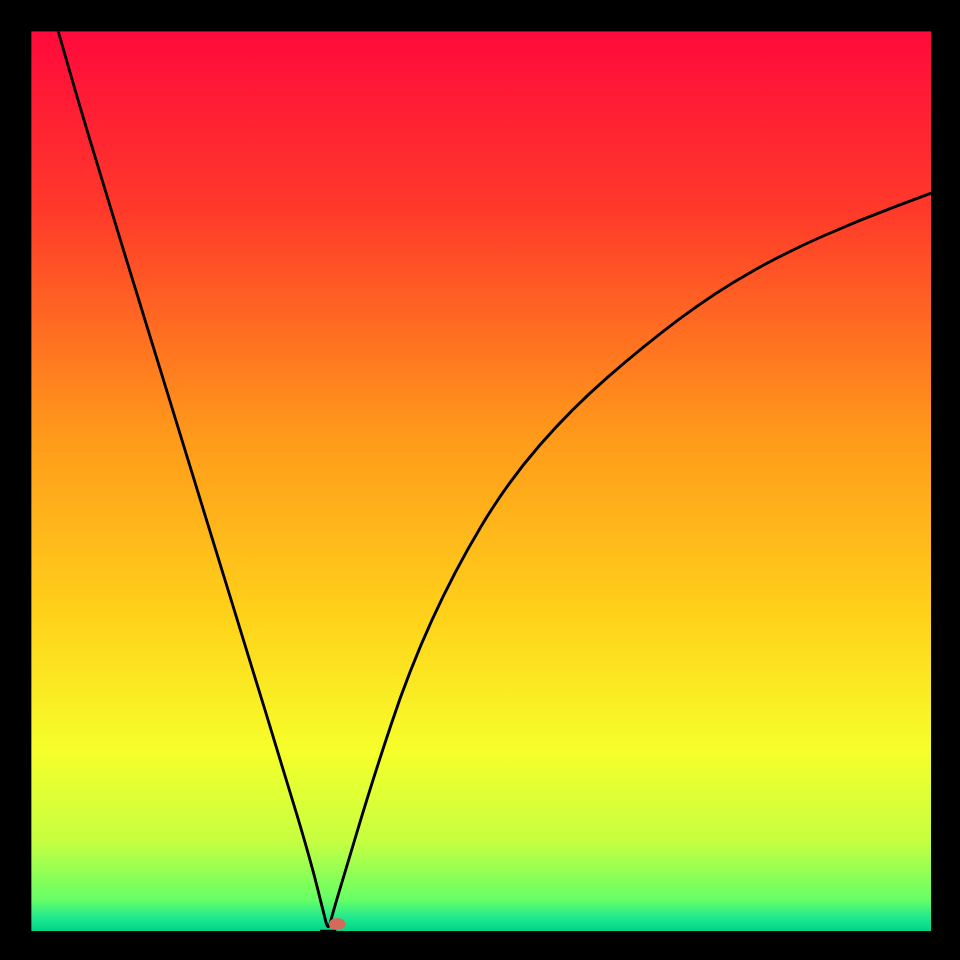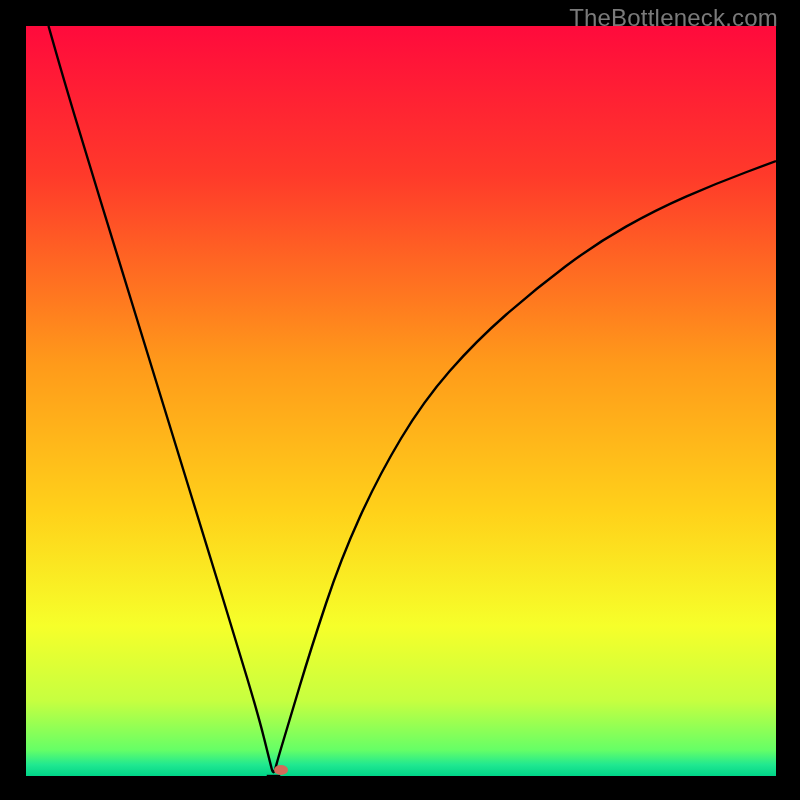--- a/index.html
+++ b/index.html
@@ -34,21 +34,20 @@
     background: #000;
   }
   svg {
     display: block;
   }
 </style>
 </head>
 <body>
 <div class="container">
 
-  <div class="watermark">TheBottleneck.com</div>
 
   <div class="plot-wrap">
     <svg id="chart-svg" width="750" height="750" viewBox="0 0 750 750" preserveAspectRatio="none">
         <defs>
           <linearGradient id="bg-grad" x1="0" y1="0" x2="0" y2="1">
             <stop offset="0%" stop-color="#ff0a3c"></stop>
             <stop offset="20%" stop-color="#ff3a2a"></stop>
             <stop offset="45%" stop-color="#ff9a1a"></stop>
             <stop offset="65%" stop-color="#ffd21a"></stop>
             <stop offset="80%" stop-color="#f6ff2a"></stop>

